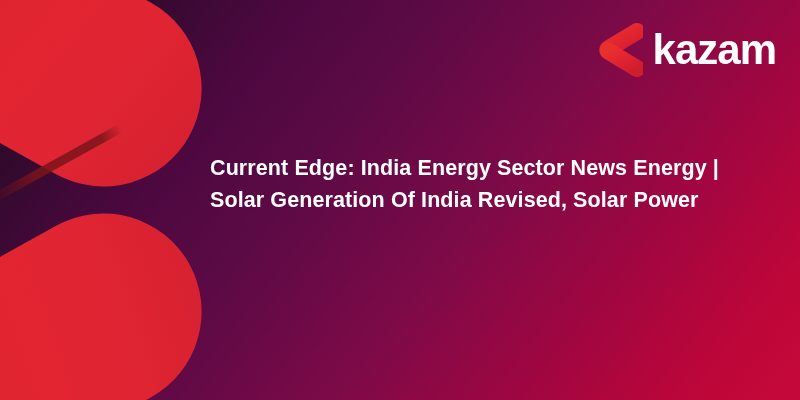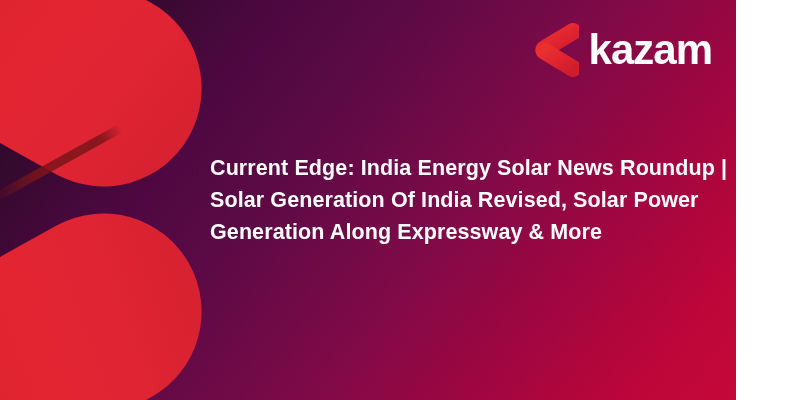--- a/index.html
+++ b/index.html
@@ -7,21 +7,21 @@
 
   html, body {
     width:800px; height:400px;
     background:#ffffff;
     font-family:"Liberation Sans", sans-serif;
     overflow:hidden;
   }
 
   #banner {
     position:relative;
-    width:736px;
+    width:800px;
     height:400px;
     overflow:hidden;
     background:
       linear-gradient(128deg,
         #190f16 0%,
         #2d0a2a 9%,
         #4d0840 27%,
         #5c0a45 40%,
         #7d0a48 58%,
         #a20640 76%,
@@ -136,18 +136,17 @@
       </defs>
       <g stroke="url(#gmark)" stroke-width="17" stroke-linecap="round" fill="none">
         <line x1="40" y1="9.5" x2="11" y2="27"></line>
         <line x1="11" y1="29" x2="40" y2="46.5"></line>
       </g>
     </svg>
     <span class="logo-word">kazam</span>
   </div>
 
   <h1 class="headline">
-    <span class="ln">Current Edge: India Energy Solar News Roundup |</span>
+    <span class="ln">Current Edge: India Energy Sector News Energy |</span>
     <span class="ln">Solar Generation Of India Revised, Solar Power</span>
-    <span class="ln">Generation Along Expressway &amp; More</span>
   </h1>
 
 </div>
 
 </body></html>

